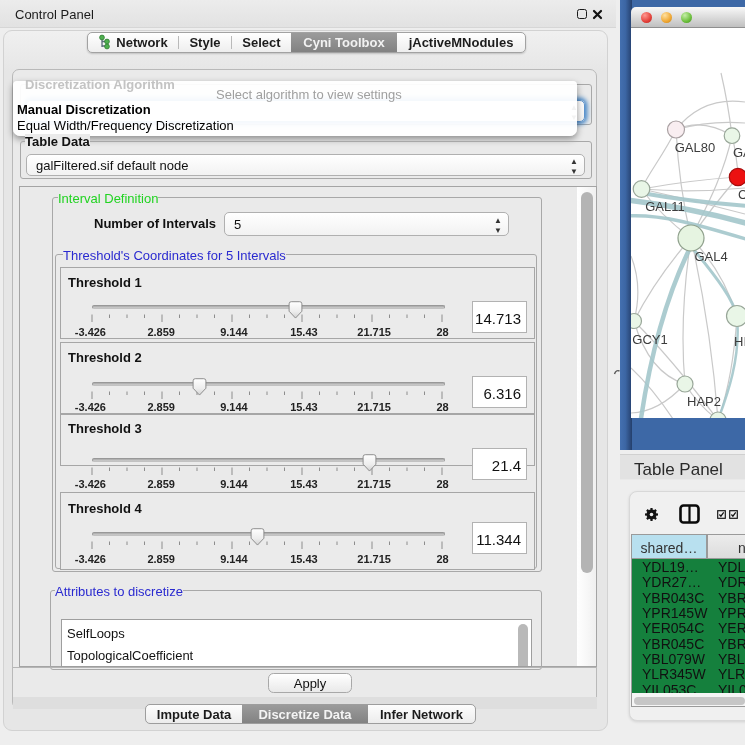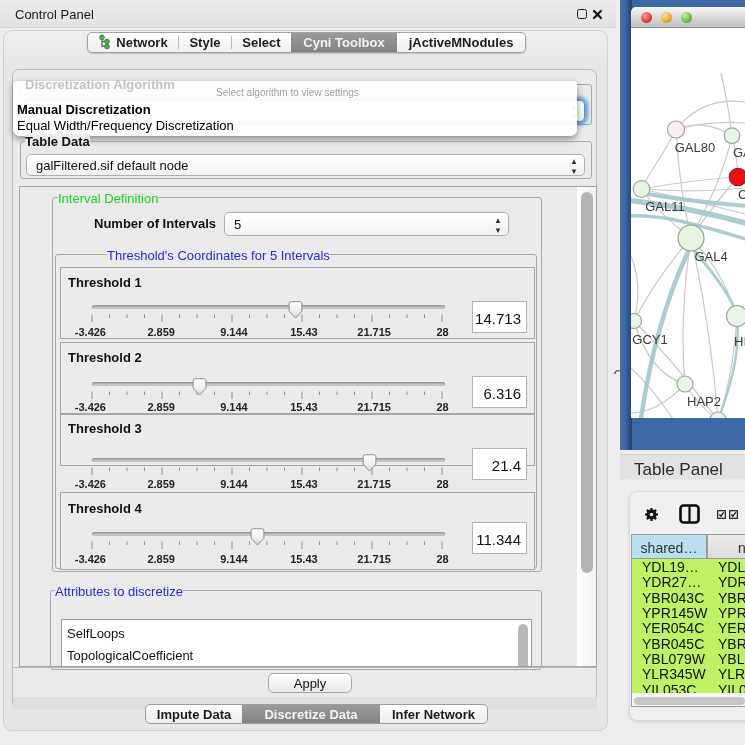--- a/index.html
+++ b/index.html
@@ -97,21 +97,21 @@
   </div>
 
   <div class="group" style="left:20px; top:84px; width:572px; height:41px;"></div>
   <div class="combo" style="left:26px; top:100px; width:559px; height:22px;
     box-shadow:0 0 4px 2.5px rgba(70,135,200,0.95); border-color:#5d94cd;">
     <span class="arr" style="top:2px;">▲<br>▼</span>
     </div>
 
   <div class="abs" id="popup"></div>
   <div class="glabel" style="left:25px; top:77px; font-weight:bold; color:#c3c3c3;">Discretization Algorithm</div>
-  <div class="abs" style="left:216px; top:87px; font-size:10px; color:#9f9f9f;">Select algorithm to view settings</div>
+  <div class="abs" style="left:216px; top:87px; font-size:13px; color:#9f9f9f;">Select algorithm to view settings</div>
   <div class="abs" style="left:17px; top:102px; font-size:13px; font-weight:bold; color:#000;">Manual Discretization</div>
   <div class="abs" style="left:17px; top:118px; font-size:13px; color:#000;">Equal Width/Frequency Discretization</div>
 
   <div class="group" style="left:20px; top:141px; width:572px; height:38px;"></div>
   <div class="glabel" style="left:25px; top:134px; font-weight:bold; color:#111; background:#eaeaea;">Table Data</div>
   <div class="combo" style="left:26px; top:154px; width:559px; height:22px;">
     <span class="ctext">galFiltered.sif default node</span>
     <span class="arr" style="top:2px;">▲<br>▼</span>
     </div>
 
@@ -121,21 +121,21 @@
 
   <div class="group" style="left:52px; top:197px; width:490px; height:375px;"></div>
   <div class="glabel" style="left:58px; top:191px; color:#21d321; background:#eaeaea;">Interval Definition</div>
   <div class="abs" style="left:94px; top:216px; font-size:13px; font-weight:bold; color:#111;">Number of Intervals</div>
   <div class="combo" style="left:224px; top:212px; width:285px; height:24px;">
     <span class="ctext" style="top:4px;">5</span>
     <span class="arr" style="top:3px;">▲<br>▼</span>
     </div>
 
   <div class="group" style="left:55px; top:254px; width:482px; height:315px;"></div>
-  <div class="glabel" style="left:63px; top:248px; color:#2a2ad0; background:#eaeaea;margin-left:44px;">Threshold's Coordinates for 5 Intervals</div>
+  <div class="glabel" style="left:63px; top:248px; color:#2a2ad0; background:#eaeaea;">Threshold's Coordinates for 5 Intervals</div>
 
   <div id="throws">
       <div class="throw" style="top:267px; height:72px;">
     <div class="ttl" style="top:7px;">Threshold 1</div>
     <div class="groove" style="top:37px;"></div>
     <svg class="ticks" style="left:0; top:46px;" width="400" height="9" viewBox="0 0 400 9">
           <line x1="31.0" y1="0.5" x2="31.0" y2="8" stroke="#8d8d8d" stroke-width="1"></line>
           <line x1="48.5" y1="0.5" x2="48.5" y2="4" stroke="#8d8d8d" stroke-width="1"></line>
           <line x1="66.0" y1="0.5" x2="66.0" y2="4" stroke="#8d8d8d" stroke-width="1"></line>
           <line x1="83.5" y1="0.5" x2="83.5" y2="4" stroke="#8d8d8d" stroke-width="1"></line>
@@ -325,21 +325,21 @@
     <div style="position:absolute; left:456px; top:4px; width:10px; height:60px; border-radius:5px; background:#b9b9b9;"></div>
   </div>
 
   <div class="abs" style="left:13px; top:667px; width:583px; height:1px; background:#b5b5b5;"></div>
   <div class="abs" style="left:268px; top:672.5px; width:84px; height:20.5px; border-radius:5.5px;
     background:linear-gradient(#ffffff,#e9e9e9); border:1px solid #a8a8a8; text-align:center;
     font-size:13px; color:#111; line-height:19px;">Apply</div>
   <div class="abs" style="left:13px; top:697px; width:584px; height:12px; background:#dedede;"></div>
   <div class="abs" id="bottabs">
     <div class="seg" style="width:96px;">Impute Data</div>
-    <div class="seg dark" style="width:138px;">Discretize Data</div>
+    <div class="seg dark" style="width:126px;">Discretize Data</div>
     <div class="seg" style="width:107px;">Infer Network</div>
   </div>
 
   <div class="abs" id="desktop"></div>
   <div class="abs" id="desk-edge"></div>
   <div class="abs" id="nwtitle">
     <div class="light" style="left:10px; background:radial-gradient(circle at 35% 30%, #ff9890, #e3413a 60%, #b5211c);"></div>
     <div class="light" style="left:30px; background:radial-gradient(circle at 35% 30%, #ffe0a0, #efa733 60%, #c37d12);"></div>
     <div class="light" style="left:50px; background:radial-gradient(circle at 35% 30%, #c5eea8, #6cbf3c 60%, #3f8e1d);"></div>
   </div>
@@ -423,21 +423,21 @@
   <svg class="abs" style="left:728.5px; top:509.5px;" width="9" height="9" viewBox="0 0 9 9">
   <rect x="0.7" y="0.7" width="7.6" height="7.6" fill="none" stroke="#111" stroke-width="1.15"></rect>
   <path d="M2.4,4.5 L3.9,6.2 L6.7,2.3" fill="none" stroke="#111" stroke-width="1.2"></path>
       </svg>
   <div class="abs" style="left:631px; top:534px; width:114px; height:25px; border:1px solid #9a9a9a; border-right:none;"></div>
   <div class="abs" style="left:632px; top:535px; width:74px; height:23px; background:#b8e0ef;"></div>
   <div class="abs" style="left:706px; top:535px; width:2px; height:23px; background:#9a9a9a;"></div>
   <div class="abs" style="left:708px; top:535px; width:37px; height:23px; background:linear-gradient(#ececec,#dcdcdc);"></div>
   <div class="abs" style="left:632px; top:540px; width:74px; text-align:center; font-size:14px; color:#333;">shared…</div>
   <div class="abs" style="left:738px; top:540px; font-size:14px; color:#333;">n</div>
-  <div class="abs" style="left:631px; top:559px; width:114px; height:134px; background:#bef264; border-left:1px solid #9a9a9a; overflow:hidden;">
+  <div class="abs" style="left:631px; top:559px; width:114px; height:134px; background:#15803d; border-left:1px solid #9a9a9a; overflow:hidden;">
         <div style="position:absolute; left:10px; top:1px; font-size:14px; color:#111; line-height:15.35px;">YDL19…<br>YDR27…<br>YBR043C<br>YPR145W<br>YER054C<br>YBR045C<br>YBL079W<br>YLR345W<br>YIL053C</div>
         <div style="position:absolute; left:86px; top:1px; font-size:14px; color:#111; line-height:15.35px;">YDL1<br>YDR2<br>YBR0<br>YPR1<br>YER0<br>YBR0<br>YBL0<br>YLR3<br>YIL0</div>
       </div>
   <div class="abs" style="left:631px; top:693px; width:114px; height:14px; background:#f5f5f5; border-left:1px solid #9a9a9a; border-bottom:1px solid #9a9a9a;"></div>
   <div class="abs" style="left:634px; top:697px; width:111px; height:8px; border-radius:4px; background:#c6c6c6;"></div>
   </div>
 
   <svg class="abs" style="left:613px; top:368px;" width="8" height="8" viewBox="0 0 8 8">
     <path d="M1.5 6 Q3 1.5 6.5 3" stroke="#555" stroke-width="1.4" fill="none"></path>
   </svg>

